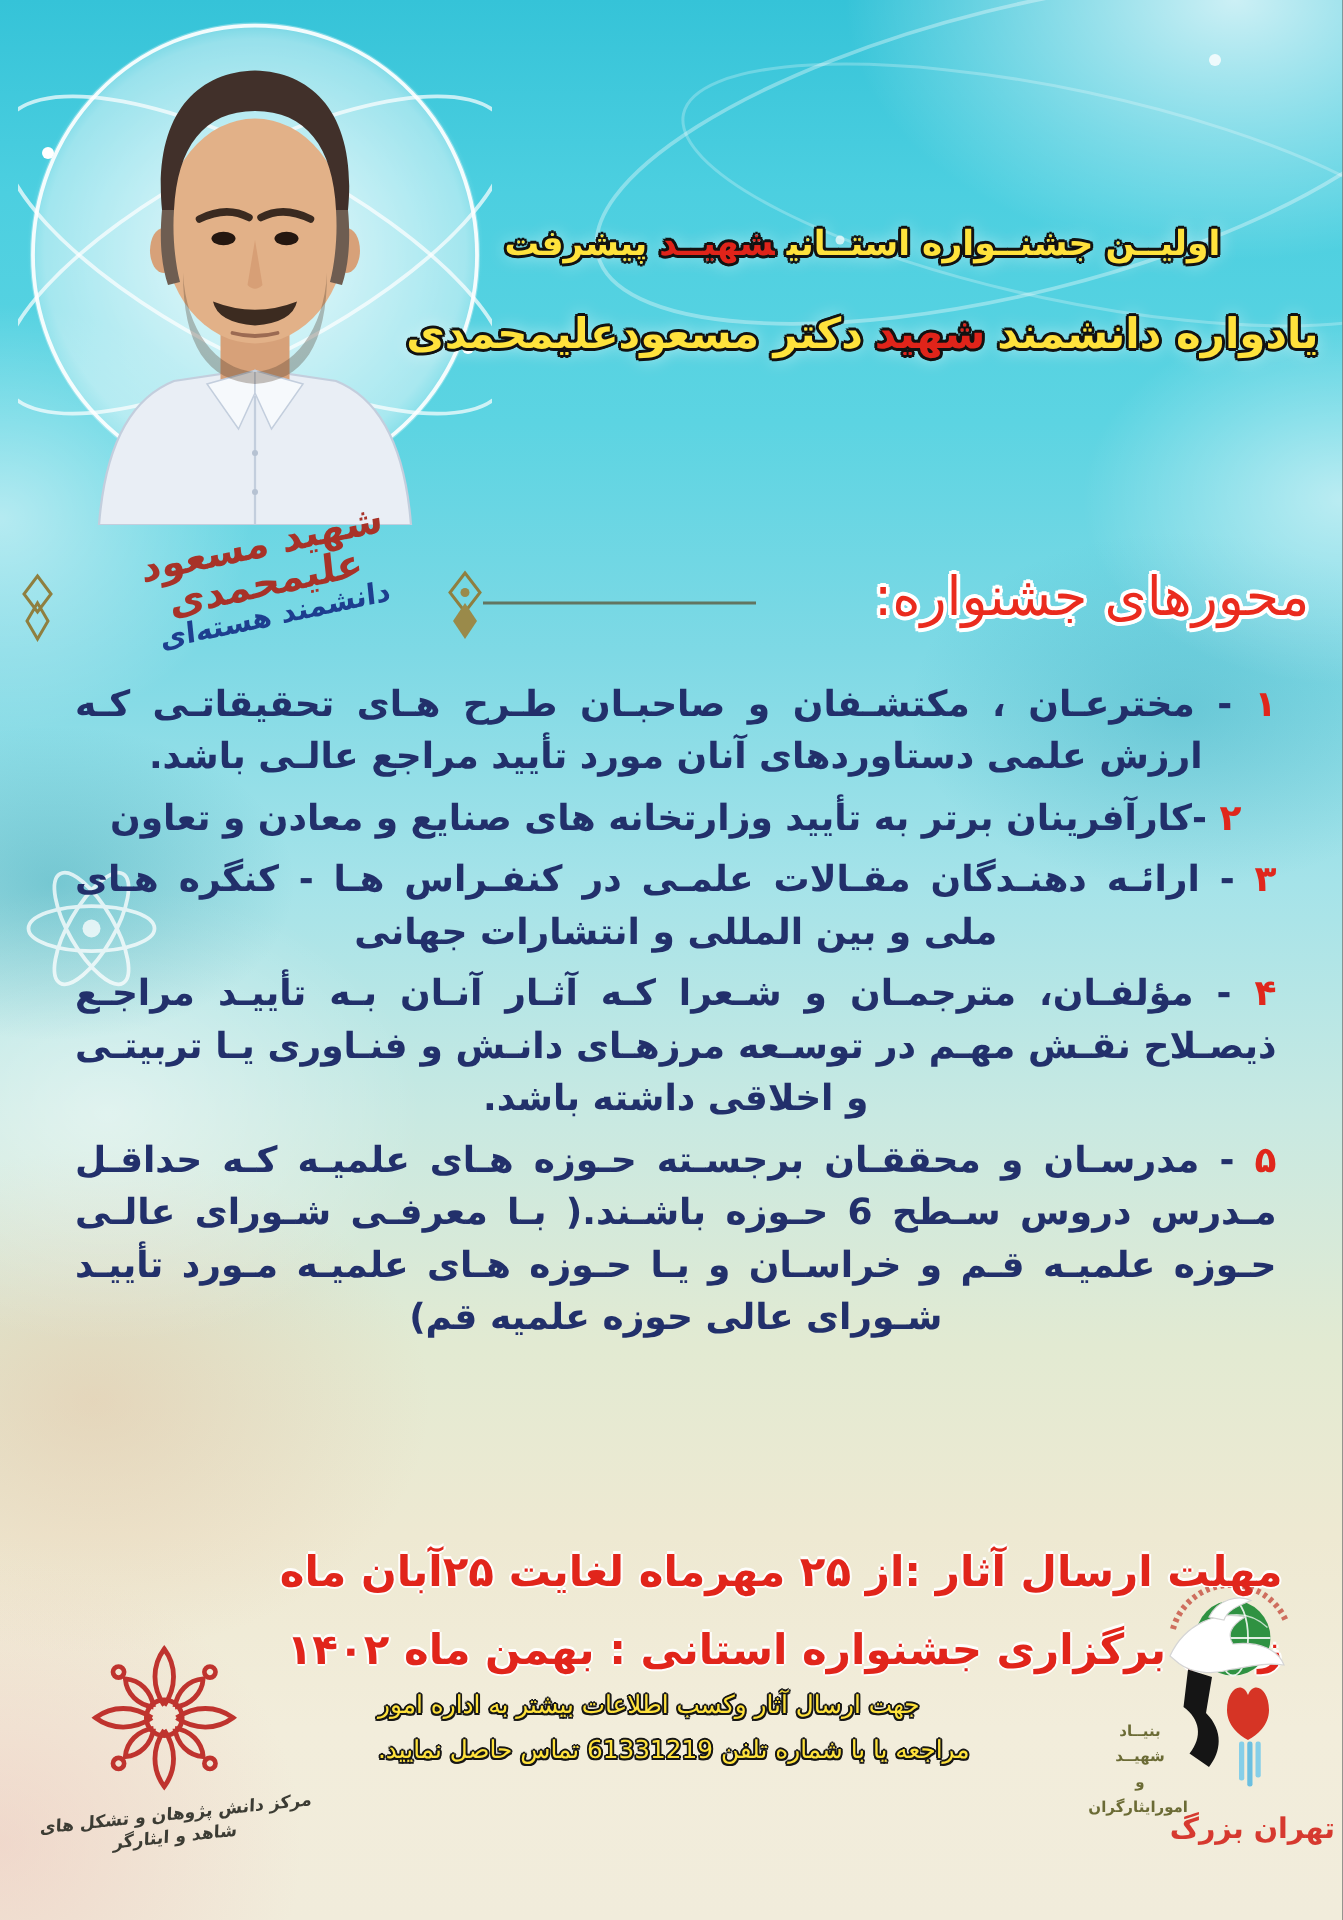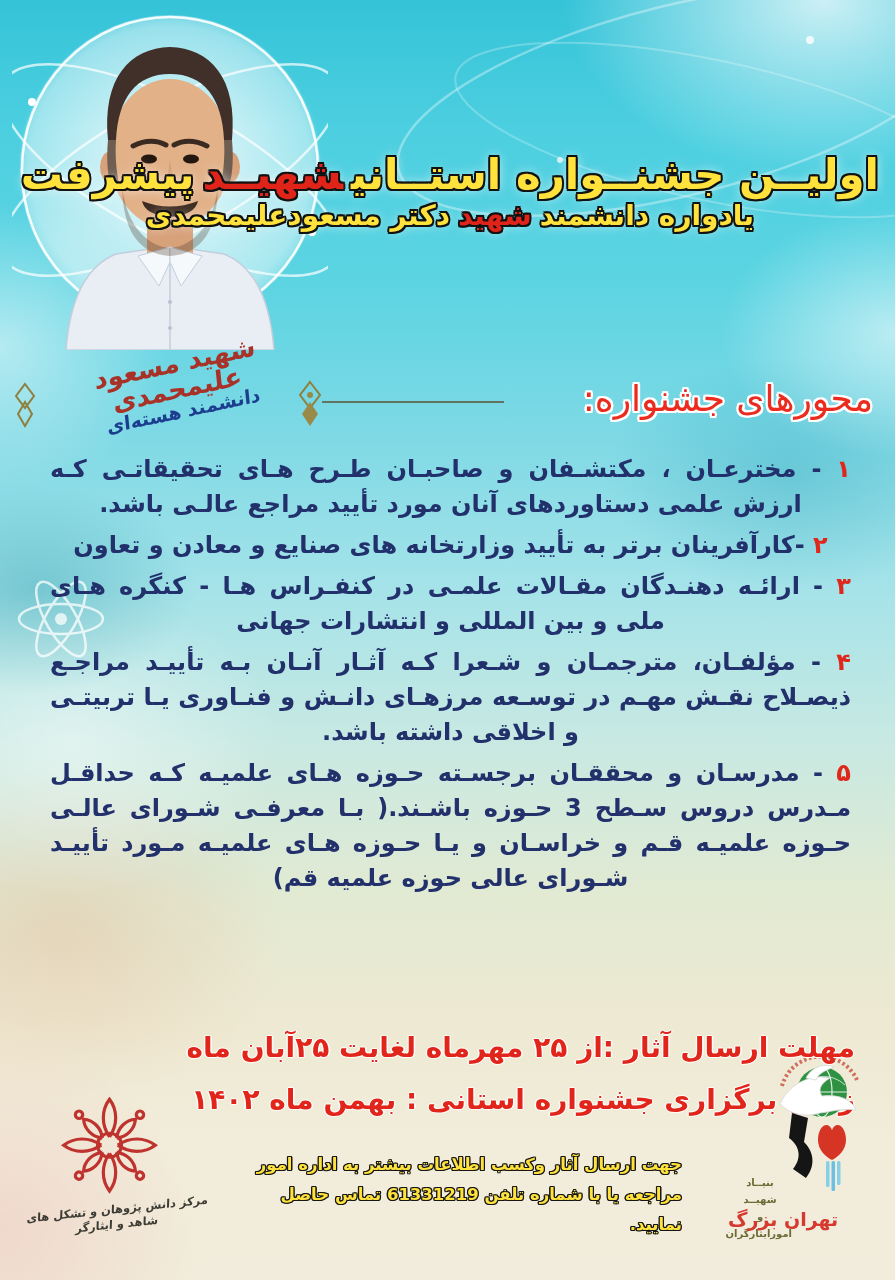--- a/index.html
+++ b/index.html
@@ -32,51 +32,51 @@
   .ol-white{
     text-shadow:2.4px 0 0 #fff,-2.4px 0 0 #fff,0 2.4px 0 #fff,0 -2.4px 0 #fff,
       1.8px 1.8px 0 #fff,-1.8px 1.8px 0 #fff,1.8px -1.8px 0 #fff,-1.8px -1.8px 0 #fff;
   }
   .ol-white-thin{
     text-shadow:1.4px 0 0 rgba(255,255,255,.9),-1.4px 0 0 rgba(255,255,255,.9),
       0 1.4px 0 rgba(255,255,255,.9),0 -1.4px 0 rgba(255,255,255,.9);
   }
   
   .title{right:16px;top:150px;text-align:center;direction:rtl;font-weight:bold;white-space:nowrap;}
-  .title .line1{font-size:42px;color:#ffe23c;}
-  .title .line2{font-size:28px;color:#ffe23c;}
+  .title .line1{font-size:23px;color:#ffe23c;}
+  .title .line2{font-size:28px;color:#ffe23c;margin-top:30px;}
   .title .hl{color:#e0241a;margin:0 8px;}
   
   .signature{left:28px;top:350px;width:300px;direction:rtl;transform:rotate(-12deg);text-align:center;line-height:1;}
   .sig-blue{font-size:19px;font-weight:bold;color:#1d3e8f;display:inline-block;transform:skewX(-6deg);}
   .sig-red{font-size:26px;font-weight:bold;color:#a83228;display:inline-block;transform:skewX(-6deg);}
   .sig-line{left:322px;top:401px;width:182px;height:2px;background:#5c5c40;opacity:.8;}
   
   .heading{right:22px;top:378px;font-size:36px;font-weight:normal;color:#ea2b1e;direction:rtl;white-space:nowrap;}
   
   .items{left:50px;right:44px;top:452px;direction:rtl;color:#22306b;font-weight:bold;
     font-size:24px;line-height:35px;text-align:justify;text-align-last:center;}
   .item{margin-bottom:6px;}
   .item .num{color:#e0271c;}
   
   .deadline{left:70px;right:40px;top:1022px;direction:rtl;color:#e1251b;
     font-weight:bold;font-size:28px;line-height:52px;white-space:nowrap;}
   
-  .footer-note{left:252px;top:1150px;width:430px;direction:rtl;text-align:right;color:#ffe23c;
-    font-weight:bold;font-size:16.5px;line-height:30px;}
+  .footer-note{left:252px;top:1122px;width:430px;direction:rtl;text-align:left;color:#ffe23c;
+    font-weight:normal;font-size:16.5px;line-height:30px;}
   
   .left-logo{left:42px;top:1092px;width:135px;height:110px;}
   .left-logo-caption{left:22px;top:1202px;width:190px;text-align:center;color:#3c3c34;
     font-size:11.5px;font-weight:bold;direction:rtl;transform:rotate(-6deg) skewX(-8deg);line-height:15px;}
   
   .right-logo{left:728px;top:1058px;width:162px;height:210px;}
   .right-logo .emblem{position:absolute;left:34px;top:0;}
   .org-lines{position:absolute;left:0;top:88px;width:64px;direction:rtl;text-align:center;
-    color:#6b6b35;font-size:10px;font-weight:bold;line-height:17px;margin-top:28px;}
-  .city{position:absolute;left:0;top:150px;width:162px;text-align:left;color:#d6392f;
+    color:#6b6b35;font-size:10px;font-weight:bold;line-height:17px;}
+  .city{position:absolute;left:0;top:150px;width:162px;text-align:right;color:#d6392f;
     font-size:19px;font-weight:bold;direction:rtl;letter-spacing:1px;}
   .deco{pointer-events:none;}
 </style>
 </head>
 <body>
 
 <div class="poster">
 
   <svg class="abs deco" style="left:380px;top:-20px;" width="515" height="330" viewBox="0 0 515 330">
     <ellipse cx="300" cy="120" rx="290" ry="95" fill="none" stroke="rgba(255,255,255,0.35)" stroke-width="2.5" transform="rotate(-14 300 120)"></ellipse>
@@ -145,21 +145,21 @@
   </svg>
   <div class="abs sig-line deco"></div>
 
   <div class="abs heading ol-white">محورهای جشنواره:</div>
 
   <div class="abs items">
     <div class="item"><span class="num">۱</span> <span>- مخترعـان ، مکتشـفان و صاحبـان طـرح هـای تحقیقاتـی کـه ارزش علمی دستاوردهای آنان مورد تأیید مراجع عالـی باشد.</span></div>
     <div class="item"><span class="num">۲</span> <span>-کارآفرینان برتر به تأیید وزارتخانه های صنایع و معادن و تعاون</span></div>
     <div class="item"><span class="num">۳</span> <span>- ارائـه دهنـدگان مقـالات علمـی در کنفـراس هـا - کنگره هـای ملی و بین المللی و انتشارات جهانی</span></div>
     <div class="item"><span class="num">۴</span> <span>- مؤلفـان، مترجمـان و شـعرا کـه آثـار آنـان بـه تأییـد مراجـع ذیصـلاح نقـش مهـم در توسـعه مرزهـای دانـش و فنـاوری یـا تربیتـی و اخلاقی داشته باشد.</span></div>
-    <div class="item"><span class="num">۵</span> <span>- مدرسـان و محققـان برجسـته حـوزه هـای علمیـه کـه حداقـل مـدرس دروس سـطح 3 حـوزه باشـند.( بـا معرفـی شـورای عالـی حـوزه علمیـه قـم و خراسـان و یـا حـوزه هـای علمیـه مـورد تأییـد شـورای عالی حوزه علمیه قم)</span></div>
+    <div class="item"><span class="num">۵</span> <span>- مدرسـان و محققـان برجسـته حـوزه هـای علمیـه کـه حداقـل مـدرس دروس سـطح 6 حـوزه باشـند.( بـا معرفـی شـورای عالـی حـوزه علمیـه قـم و خراسـان و یـا حـوزه هـای علمیـه مـورد تأییـد شـورای عالی حوزه علمیه قم)</span></div>
   </div>
 
   <div class="abs deadline ol-white-thin">
     <div>مهلت ارسال آثار :از ۲۵ مهرماه لغایت ۲۵آبان ماه</div>
     <div>زمان برگزاری جشنواره استانی : بهمن ماه ۱۴۰۲</div>
   </div>
 
   <div class="abs footer-note ol-black-thin">
     <div>جهت ارسال آثار وکسب اطلاعات بیشتر به اداره امور</div>
     <div>مراجعه یا با شماره تلفن 61331219 تماس حاصل نمایید.</div>

